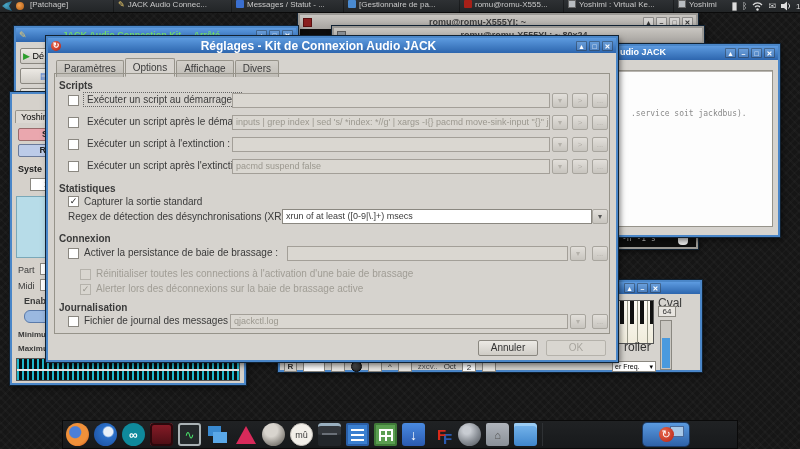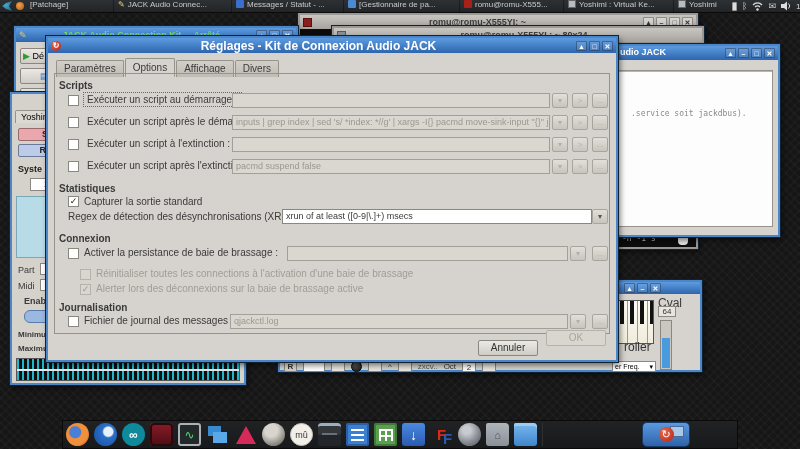--- a/index.html
+++ b/index.html
@@ -305,21 +305,21 @@
   <div class="rowlabel dim" style="left:48px; top:245px;">Alerter lors des déconnexions sur la baie de brassage active</div>
 
   <div class="grouptitle" style="left:11px; top:264px;">Journalisation</div>
   <div class="cbx" style="left:20px; top:278px;"></div>
   <div class="rowlabel" style="left:36px; top:277px;">Fichier de journal des messages :</div>
   <div class="combo" style="left:182px; top:276px; width:338px;">qjackctl.log</div>
   <div class="sqbtn" style="left:522px; top:276px;">▾</div>
   <div class="sqbtn" style="left:544px; top:276px;">...</div>
 
   <div class="pushbtn" style="left:430px; top:302px;">Annuler</div>
-  <div class="pushbtn dis" style="left:498px; top:292px;">OK</div>
+  <div class="pushbtn dis" style="left:498px; top:302px;">OK</div>
 </div>
 
 <div id="panel">
   <div class="p-ico" style="background:radial-gradient(circle at 40% 40%, #4aa8c8, #1a5a7a); clip-path:polygon(0 50%, 40% 20%, 100% 0, 70% 50%, 100% 100%, 40% 80%);"></div>
   <div class="p-ico" style="width:8px;height:8px;border-radius:50%;background:radial-gradient(circle at 40% 40%, #f0a050, #b05a10);"></div>
 
   <div class="task" style="width:88px;">
     <span>[Patchage]</span>
   </div>
   <div class="task" style="width:118px;">

